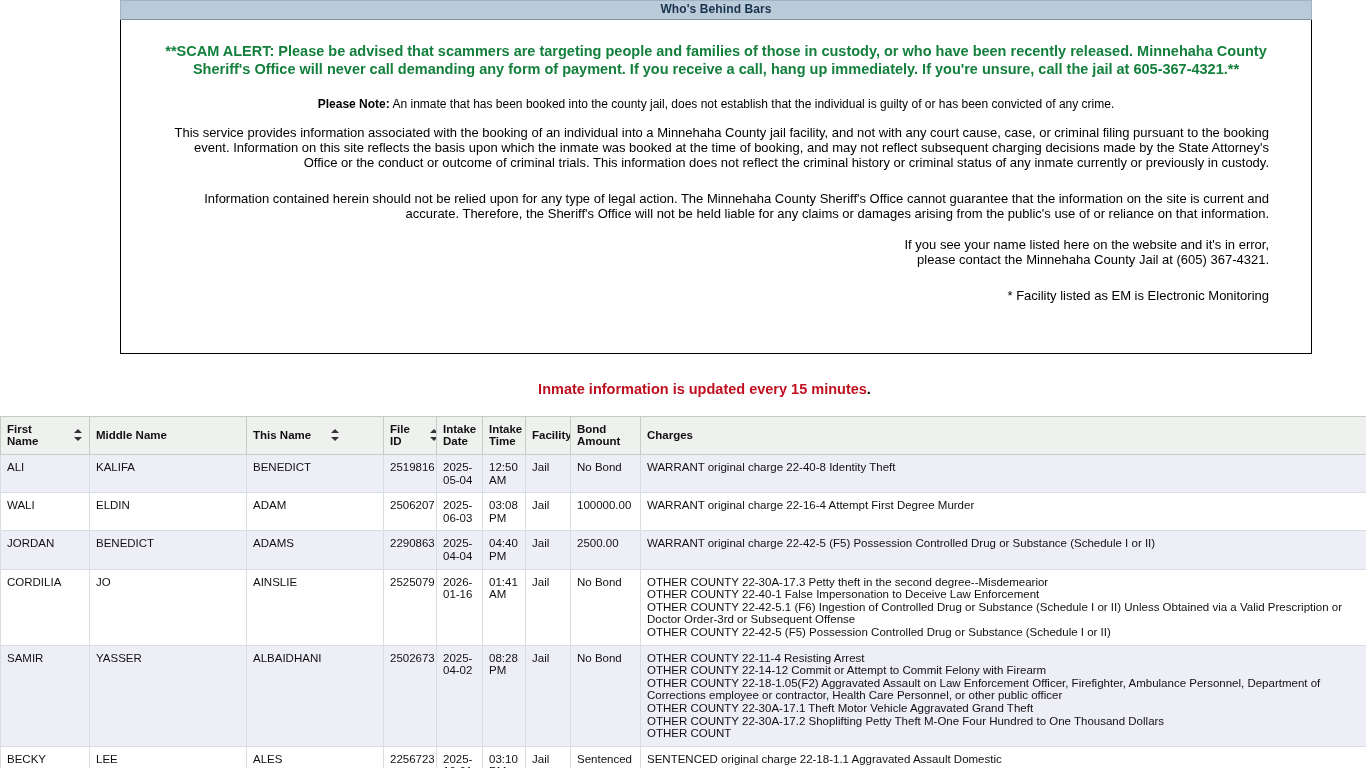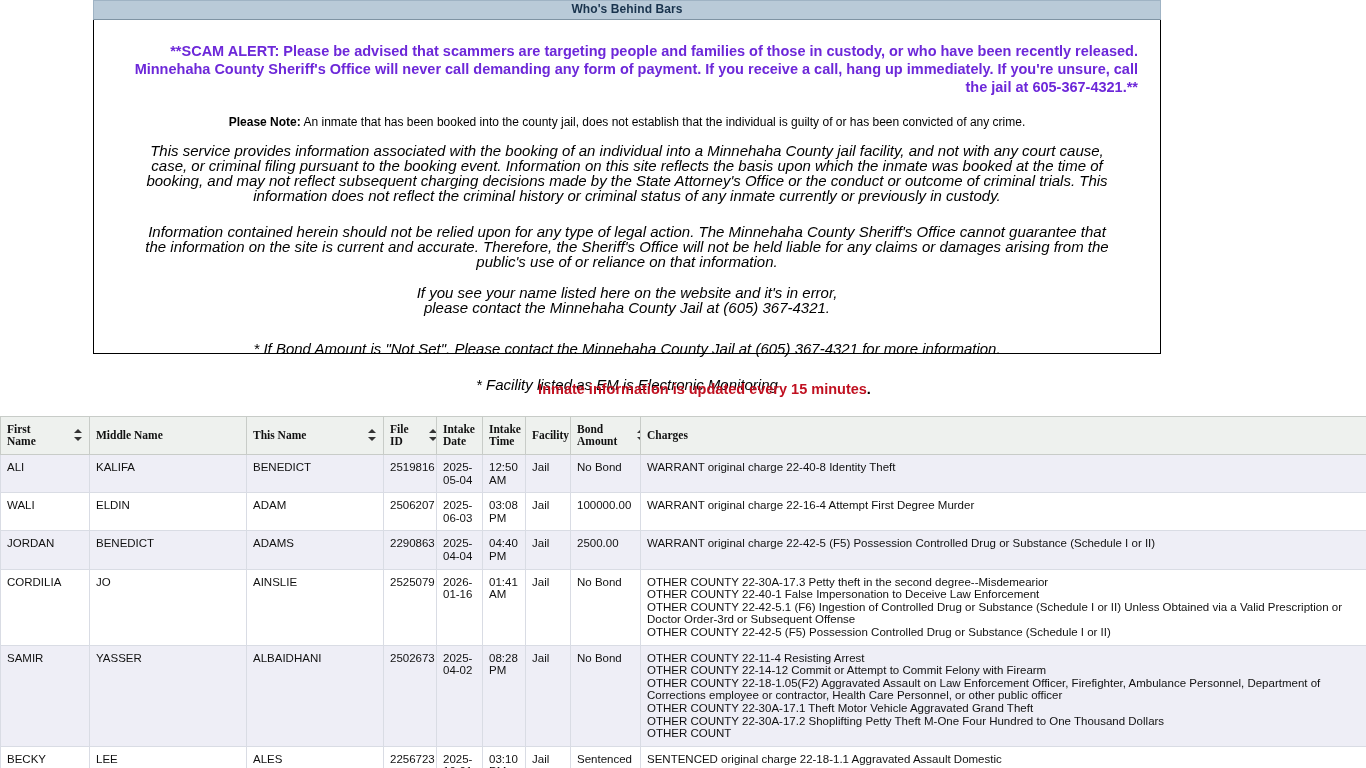--- a/index.html
+++ b/index.html
@@ -11,22 +11,22 @@
     color: #000000;
   }
   body {
     width: 1366px;
     height: 768px;
     overflow: hidden;
   }
 
   
   .panel-wrap {
-    width: 1068px;
-    margin: 0 0 0 93px;
+    width: 1192px;
+    margin: 0 0 0 120px;
   }
   .panel-title {
     background: #b9cad8;
     border: 1px solid #9fb3c4;
     border-bottom: 1px solid #7f93a3;
     text-align: center;
     font-size: 12px;
     font-weight: bold;
     color: #19334d;
     padding: 2px 0 3px 0;
@@ -35,41 +35,40 @@
   }
   .panel-body {
     border: 1px solid #000000;
     border-top: none;
     background: #ffffff;
     padding: 14px 14px 18px 14px;
     box-sizing: border-box;
     height: 334px;
   }
   .scam-alert {
-    color: #6d28d9;
+    color: #15803d;
     font-weight: bold;
     font-size: 14.5px;
     line-height: 18px;
-    text-align: right;
+    text-align: center;
     margin: 8px 8px 0 8px;
   }
   .note {
     text-align: center;
     font-size: 12px;
     line-height: 15px;
     margin-top: 19px;
   }
   .note b { font-weight: bold; }
   .para {
-    text-align: center;
-    font-size: 15px;
+    text-align: right;
+    font-size: 13px;
     line-height: 15px;
     margin-top: 13px;
     padding: 0 28px;
-    font-style: italic;
   }
   .para.tight { margin-top: 16px; }
   .para.small-gap { margin-top: 21px; }
   .para.wide-gap { margin-top: 26px; }
 
   
   .update-banner {
     text-align: center;
     color: #c01020;
     font-weight: bold;
@@ -101,23 +100,21 @@
     padding: 6px 6px 7px 6px;
     vertical-align: middle;
     line-height: 12px;
     position: relative;
     white-space: normal;
     overflow: hidden;
   }
   table.inmates th .th-inner {
     display: flex;
     align-items: center;
-    justify-content: space-between;
     gap: 20px;
-    font-family: Liberation Serif, serif;
   }
   .sort-icon {
     flex: 0 0 auto;
     width: 9px;
     height: 12px;
     display: inline-block;
     position: relative;
   }
   .sort-icon::before,
   .sort-icon::after {
@@ -173,21 +170,20 @@
 
     <div class="para">This service provides information associated with the booking of an individual into a Minnehaha County jail facility, and not with any court cause, case, or criminal filing pursuant to the booking event. Information on this site reflects the basis upon which the inmate was booked at the time of booking, and may not reflect subsequent charging decisions made by the State Attorney's Office or the conduct or outcome of criminal trials. This information does not reflect the criminal history or criminal status of any inmate currently or previously in custody.</div>
 
     <div class="para small-gap">Information contained herein should not be relied upon for any type of legal action. The Minnehaha County Sheriff's Office cannot guarantee that the information on the site is current and accurate. Therefore, the Sheriff's Office will not be held liable for any claims or damages arising from the public's use of or reliance on that information.</div>
 
     <div class="para tight">
       <span>If you see your name listed here on the website and it's in error,</span><br>
       <span>please contact the Minnehaha County Jail at (605) 367-4321.</span>
     </div>
 
-    <div class="para wide-gap">* If Bond Amount is "Not Set". Please contact the Minnehaha County Jail at (605) 367-4321 for more information.</div>
 
     <div class="para small-gap">* Facility listed as EM is Electronic Monitoring</div>
   </div>
 </div>
 
 <div class="update-banner"><span>Inmate information is updated every 15 minutes</span><span class="tail">.</span></div>
 
 <div class="table-scroll">
   <table class="inmates">
     <colgroup>

